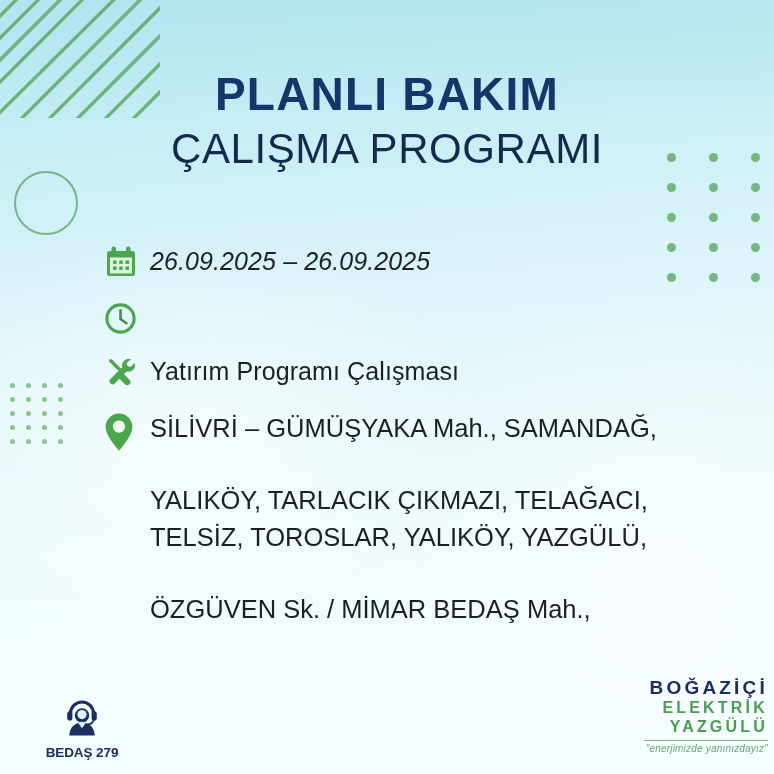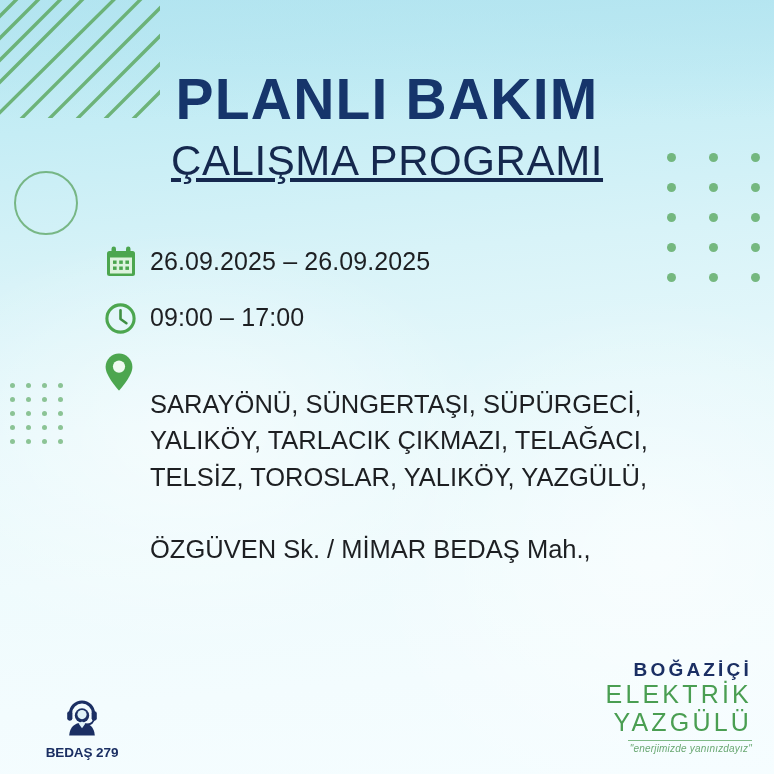--- a/index.html
+++ b/index.html
@@ -98,52 +98,51 @@
   }
 
   
   .title-wrap {
     position: absolute;
     left: 0; right: 0; top: 70px;
     text-align: center;
   }
   .title-main {
     font-family: "Liberation Sans", sans-serif;
-    font-size: 57px;
+    font-size: 46px;
     font-weight: bold;
     letter-spacing: 1.2px;
     color: #16356b;
     line-height: 1.05;
     margin: 0;
     white-space: nowrap;
   }
   .title-sub {
     font-family: "Liberation Sans", sans-serif;
     font-size: 42px;
     font-weight: normal;
     letter-spacing: 0.6px;
     color: #15284e;
     line-height: 1.1;
     margin: 8px 0 0 0;
     white-space: nowrap;
-    text-decoration: underline;
   }
 
   
   .info {
     position: absolute;
     left: 104px;
     top: 240px;
     right: 60px;
   }
   .row {
     display: flex;
     align-items: flex-start;
   }
-  .row-date  { margin-bottom: 12px; }
+  .row-date  { margin-bottom: 12px; font-style: italic; }
   .row-time  { margin-bottom: 10px; }
   .row-type  { margin-bottom: 16px; }
   .ico {
     flex: 0 0 auto;
     width: 46px;
     height: 44px;
     display: flex;
     align-items: center;
     justify-content: flex-start;
   }
@@ -197,37 +196,37 @@
     font-family: "Liberation Sans", sans-serif;
     font-size: 13.5px;
     font-weight: bold;
     color: #1b2f63;
     letter-spacing: -.1px;
     white-space: nowrap;
   }
 
   .brand {
     position: absolute;
-    right: 22px;
+    right: 6px;
     bottom: 6px;
     text-align: right;
     line-height: 1;
   }
   .brand .b1 {
     font-family: "Liberation Sans", sans-serif;
     font-size: 19px;
     font-weight: bold;
     letter-spacing: 3.2px;
     color: #1b2f63;
     display: block;
   }
   .brand .b2, .brand .b3 {
     font-family: "Liberation Sans", sans-serif;
-    font-size: 25px;
-    font-weight: normal;
+    font-size: 16px;
+    font-weight: bold;
     letter-spacing: 3.2px;
     color: #4a9e52;
     display: block;
     margin-top: 3px;
   }
   .brand .rule {
     height: 1px;
     background: #7fb987;
     margin: 5px 0 3px auto;
     width: 124px;
@@ -339,34 +338,45 @@
       <div class="row-text">26.09.2025 – 26.09.2025</div>
     </div>
 
     <div class="row row-time">
       <div class="ico">
         <svg width="33" height="33" viewBox="0 0 33 33">
           <circle cx="16.5" cy="16.5" r="13.6" fill="none" stroke="#4ca64f" stroke-width="3.1"></circle>
           <path d="M16.5 8.2 V17 L22.4 21.2" fill="none" stroke="#3f8f43" stroke-width="2.6" stroke-linecap="round" stroke-linejoin="round"></path>
         </svg>
       </div>
-      <div class="row-text">09:00 – 17:00</div>
-    </div>
-
+    </div>
+
+    <div class="row row-type">
+      <div class="ico">
+        <svg width="34" height="34" viewBox="0 0 34 34">
+          <g transform="rotate(0 17 17)">
+            <path d="M26.9 4.3 a6.6 6.6 0 0 0 -8.6 8.0 L6.4 24.1 a2.9 2.9 0 0 0 0 4.1 l0.2 0.2 a2.9 2.9 0 0 0 4.1 0 L22.6 16.5 a6.6 6.6 0 0 0 8.0 -8.6 l-4.0 4.0 -3.2 -0.8 -0.8 -3.2 z" fill="#4ca64f"></path>
+            <path d="M5.6 4.6 a1.6 1.6 0 0 1 2.3 0 l10.0 10.0 -2.3 2.3 -10.0 -10.0 a1.6 1.6 0 0 1 0 -2.3 z" fill="#4ca64f"></path>
+            <path d="M19.4 18.6 l6.3 6.3 a3.2 3.2 0 0 1 -4.5 4.5 l-6.3 -6.3 z" fill="#4ca64f"></path>
+          </g>
+        </svg>
+      </div>
+      <div class="row-text">Yatırım Programı Çalışması</div>
+    </div>
 
     <div class="row row-addr">
       <div class="ico">
         <svg width="30" height="40" viewBox="0 0 30 40">
           <path d="M15 1.5 C7.6 1.5 1.6 7.5 1.6 14.9 C1.6 24.2 15 38.5 15 38.5 C15 38.5 28.4 24.2 28.4 14.9 C28.4 7.5 22.4 1.5 15 1.5 Z" fill="#4ca64f"></path>
           <circle cx="15" cy="14.6" r="6.1" fill="#eefbf1"></circle>
         </svg>
       </div>
       <div class="addr-text">
+        <span>SİLİVRİ – GÜMÜŞYAKA Mah., SAMANDAĞ,</span><br>
         <br>
-        <span>SARAYÖNÜ, SÜNGERTAŞI, SÜPÜRGECİ,</span><br>
         <span>YALIKÖY, TARLACIK ÇIKMAZI, TELAĞACI,</span><br>
         <span>TELSİZ, TOROSLAR, YALIKÖY, YAZGÜLÜ,</span><br>
         <br>
         <span>ÖZGÜVEN Sk. / MİMAR BEDAŞ Mah.,</span><br>
       </div>
     </div>
 
   </div>
 
   <div class="footer">

